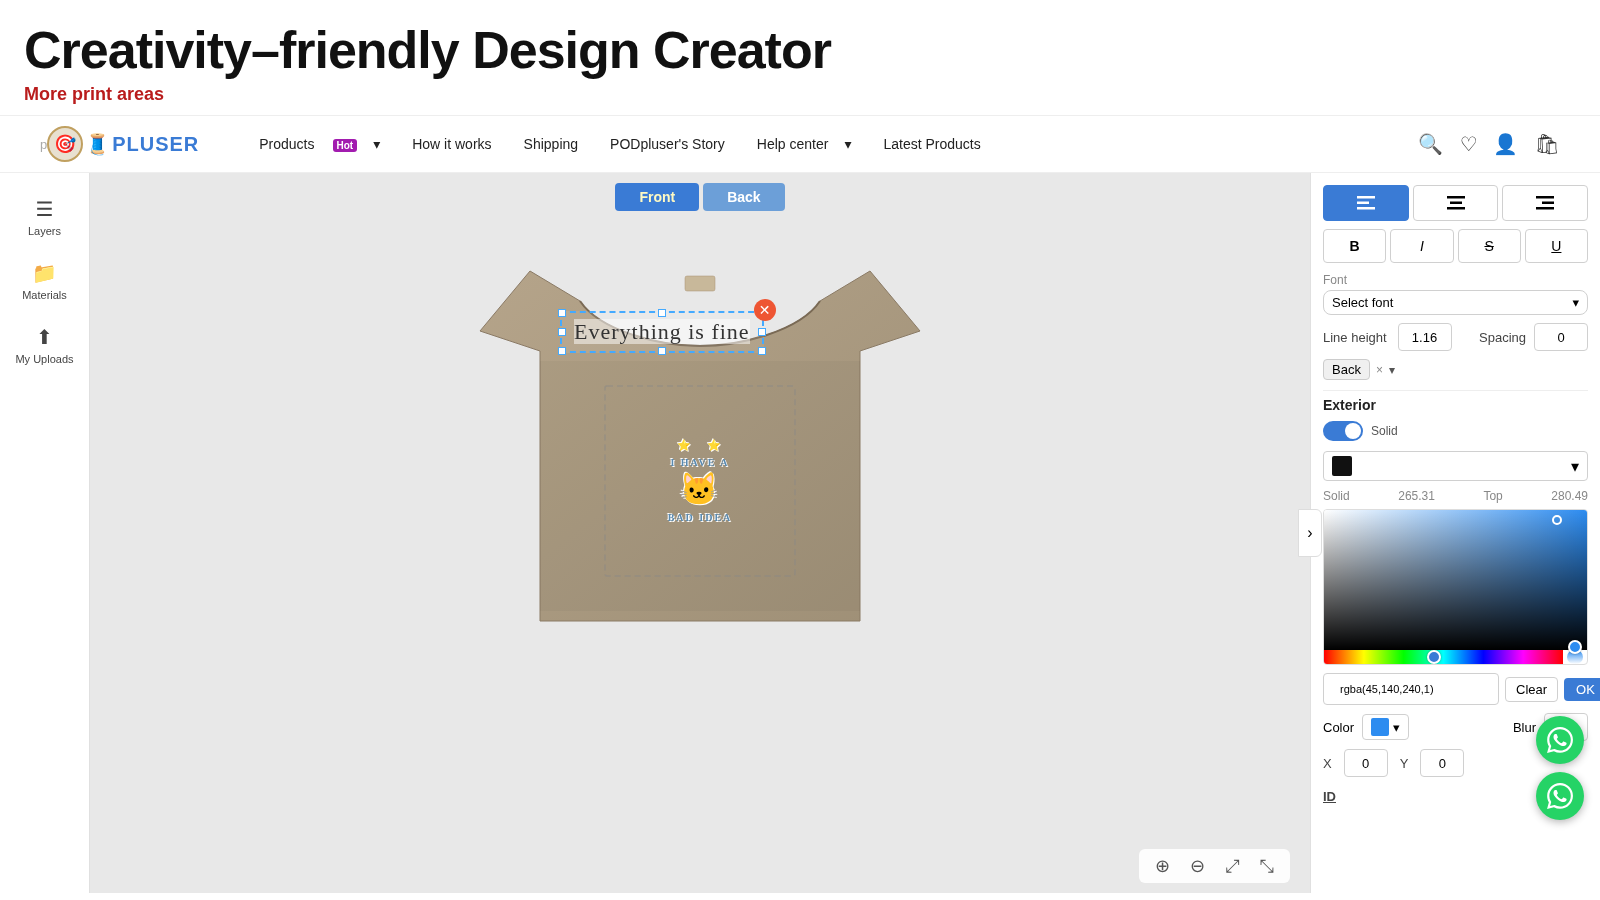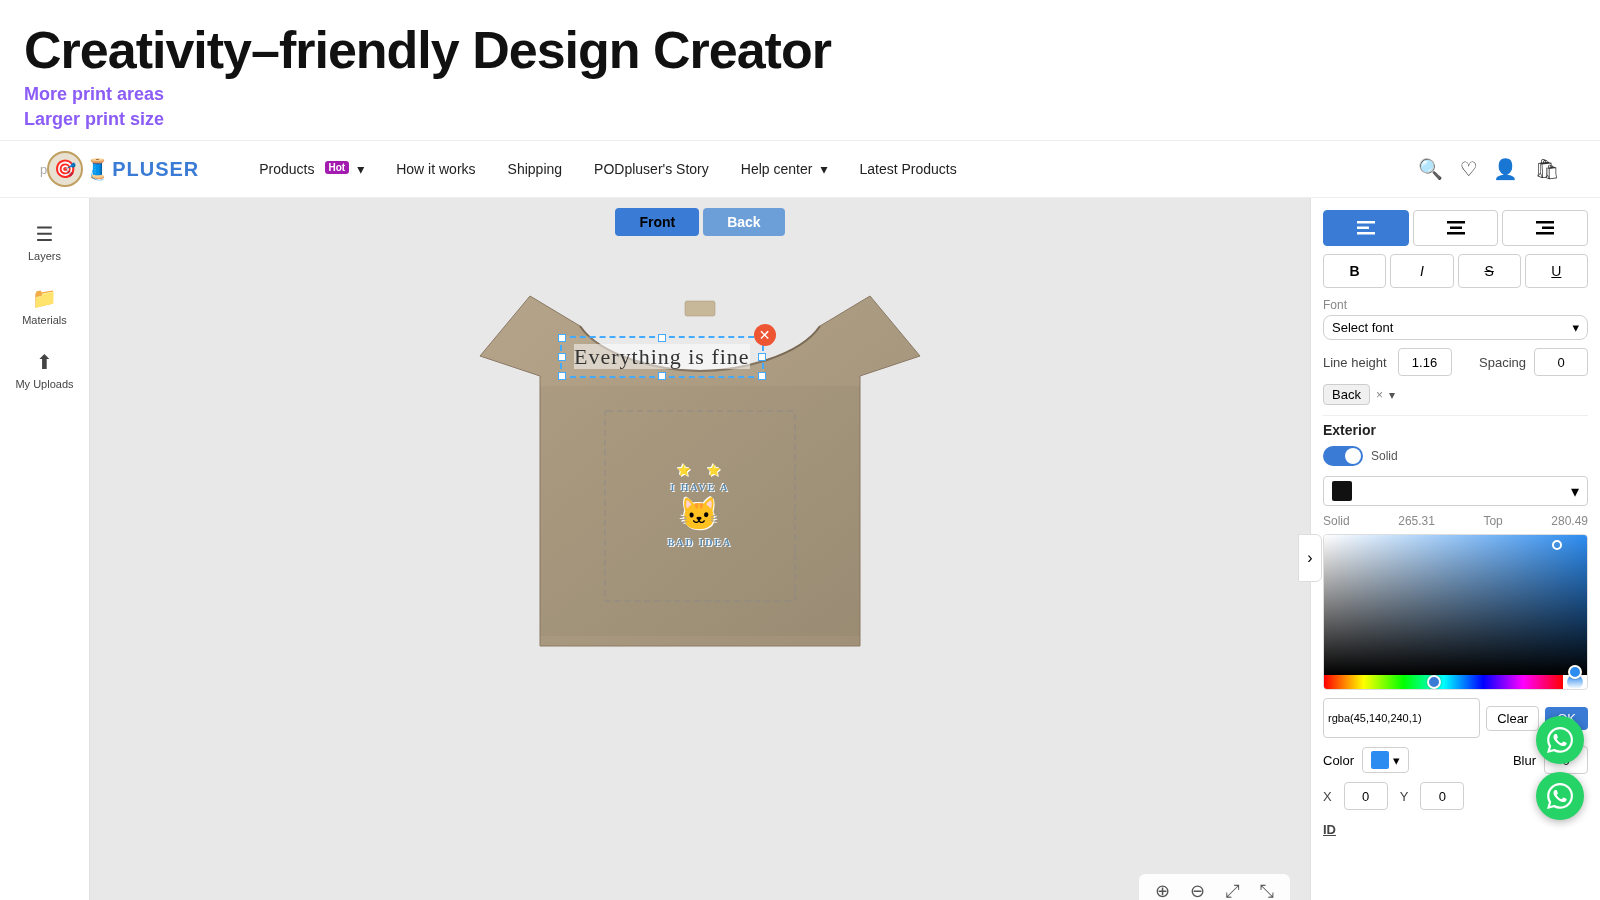--- a/index.html
+++ b/index.html
@@ -1,47 +1,47 @@
 <!DOCTYPE html>
 <html><head>
   <meta charset="utf-8">
   <style>
     * { box-sizing: border-box; margin: 0; padding: 0; }
     body { font-family: Arial, sans-serif; background: #fff; width: 1600px; min-height: 900px; overflow: hidden; }
 
     
     .hero { padding: 20px 40px 10px 24px; }
     .hero-title { font-size: 52px; font-weight: 900; color: #111; font-family: Arial Black, Arial, sans-serif; letter-spacing: -1px; }
-    .hero-sub { font-size: 18px; font-weight: 700; color: #8b5cf6; margin-top: 4px; font-family: Arial, sans-serif; }
+    .hero-sub { font-size: 18px; font-weight: 700; color: #b91c1c; margin-top: 4px; font-family: Arial, sans-serif; }
 
     
     .navbar { display: flex; align-items: center; padding: 0 40px; height: 58px; border-top: 1px solid #eee; border-bottom: 1px solid #eee; background: #fff; }
     .logo { display: flex; align-items: center; margin-right: 60px; }
     .logo-icon { width: 36px; height: 36px; border-radius: 50%; background: #e8e0d0; border: 2px solid #c0a060; display: flex; align-items: center; justify-content: center; font-size: 18px; margin-right: 2px; }
     .logo-sewing { font-size: 20px; margin-right: 2px; }
     .logo-text { font-size: 20px; font-weight: 800; color: #3a7bd5; letter-spacing: 1px; }
     .nav-links { display: flex; align-items: center; gap: 32px; flex: 1; }
-    .nav-link { font-size: 14px; color: #222; cursor: pointer; text-decoration: none; display: flex; align-items: flex-start; gap: 8px; }
+    .nav-link { font-size: 14px; color: #222; cursor: pointer; text-decoration: none; display: flex; align-items: flex-end; gap: 16px; }
     .hot-badge { background: #a21caf; color: #fff; font-size: 10px; font-weight: 700; border-radius: 3px; padding: 1px 4px; margin-left: 2px; vertical-align: top; }
     .nav-icons { display: flex; gap: 16px; align-items: center; }
     .nav-icon { font-size: 20px; cursor: pointer; color: #333; }
 
     
     .main-layout { display: flex; height: 720px; background: #f5f5f5; }
 
     
     .left-sidebar { width: 90px; background: #fff; border-right: 1px solid #e0e0e0; display: flex; flex-direction: column; align-items: center; padding-top: 16px; gap: 8px; }
     .sidebar-item { display: flex; flex-direction: column; align-items: center; padding: 8px 0; cursor: pointer; color: #444; font-size: 11px; gap: 4px; width: 100%; }
     .sidebar-icon { font-size: 20px; }
 
     
     .canvas-area { flex: 1; display: flex; flex-direction: column; align-items: center; background: #e8e8e8; position: relative; }
     .view-tabs { display: flex; margin-top: 10px; gap: 4px; }
     .view-tab { padding: 6px 24px; font-size: 14px; font-weight: 600; cursor: pointer; border-radius: 4px; border: none; }
-    .view-tab.active { background: #3a7bd5; color: #000000; }
+    .view-tab.active { background: #3a7bd5; color: #fef9c3; }
     .view-tab.inactive { background: #6c9fd8; color: #fff; }
 
     .tshirt-canvas { position: relative; margin-top: 10px; }
 
     
     .text-selection-box { position: absolute; top: 88px; left: 118px; border: 2px dashed #4af; background: rgba(255,255,255,0.08); padding: 6px 12px; cursor: move; }
     .handle { width: 8px; height: 8px; background: #fff; border: 1px solid #4af; position: absolute; }
     .handle.tl { top: -4px; left: -4px; }
     .handle.tr { top: -4px; right: -4px; }
     .handle.bl { bottom: -4px; left: -4px; }
@@ -102,21 +102,21 @@
 
     
     .color-picker-popup { border: 1px solid #ddd; border-radius: 4px; overflow: hidden; margin-bottom: 8px; }
     .color-gradient { width: 100%; height: 140px; background: linear-gradient(to bottom, transparent, #000), linear-gradient(to right, #fff, #2d8cf0); position: relative; }
     .color-gradient-circle { width: 10px; height: 10px; border: 2px solid #fff; border-radius: 50%; position: absolute; top: 10px; right: 30px; transform: translate(50%, -50%); }
     .hue-slider { width: 100%; height: 14px; background: linear-gradient(to right, #f00, #ff0, #0f0, #0ff, #00f, #f0f, #f00); cursor: pointer; position: relative; }
     .hue-thumb { width: 14px; height: 14px; border: 2px solid #fff; border-radius: 50%; position: absolute; top: 0; left: 46%; transform: translateX(-50%); background: #3a7bd5; box-shadow: 0 0 2px rgba(0,0,0,0.4); }
 
     
     .rgba-row { display: flex; align-items: center; gap: 6px; margin-bottom: 8px; }
-    .rgba-input { flex: 1; height: 40px; border: 1px solid #d0d0d0; border-radius: 4px; font-size: 11px; padding: 0 4px; }
+    .rgba-input { flex: 1; height: 32px; border: 1px solid #d0d0d0; border-radius: 4px; font-size: 11px; padding: 0 16px; }
     .btn-clear { padding: 4px 10px; background: #fff; border: 1px solid #d0d0d0; border-radius: 4px; font-size: 13px; cursor: pointer; }
     .btn-ok { padding: 4px 12px; background: #3a7bd5; color: #fff; border: none; border-radius: 4px; font-size: 13px; cursor: pointer; }
 
     
     .color-blur-row { display: flex; align-items: center; gap: 8px; margin-bottom: 8px; font-size: 13px; }
     .color-selector { display: flex; align-items: center; gap: 4px; border: 1px solid #d0d0d0; border-radius: 4px; padding: 3px 8px; cursor: pointer; }
     .color-box { width: 18px; height: 18px; background: #2d8cf0; border-radius: 2px; }
     .blur-input { width: 44px; height: 28px; border: 1px solid #d0d0d0; border-radius: 4px; text-align: center; font-size: 13px; }
 
     
@@ -140,21 +140,20 @@
     .font-dropdown { display: flex; align-items: center; justify-content: space-between; border: 1px solid #d0d0d0; border-radius: 8px; padding: 4px 8px; cursor: pointer; font-size: 13px; }
 
     .divider { height: 1px; background: #eee; margin: 6px 0; }
   </style>
 </head>
 <body>
 
 <div class="hero">
   <div class="hero-title">Creativity–friendly Design Creator</div>
   <div class="hero-sub">More print areas</div>
-  <div class="hero-sub">Larger print size</div>
 </div>
 
 <nav class="navbar">
   <div class="logo">
     <span style="font-size:13px;color:#aaa;">p</span>
     <div class="logo-icon">🎯</div>
     <span class="logo-sewing">🧵</span>
     <span class="logo-text">PLUSER</span>
   </div>
   <div class="nav-links">

